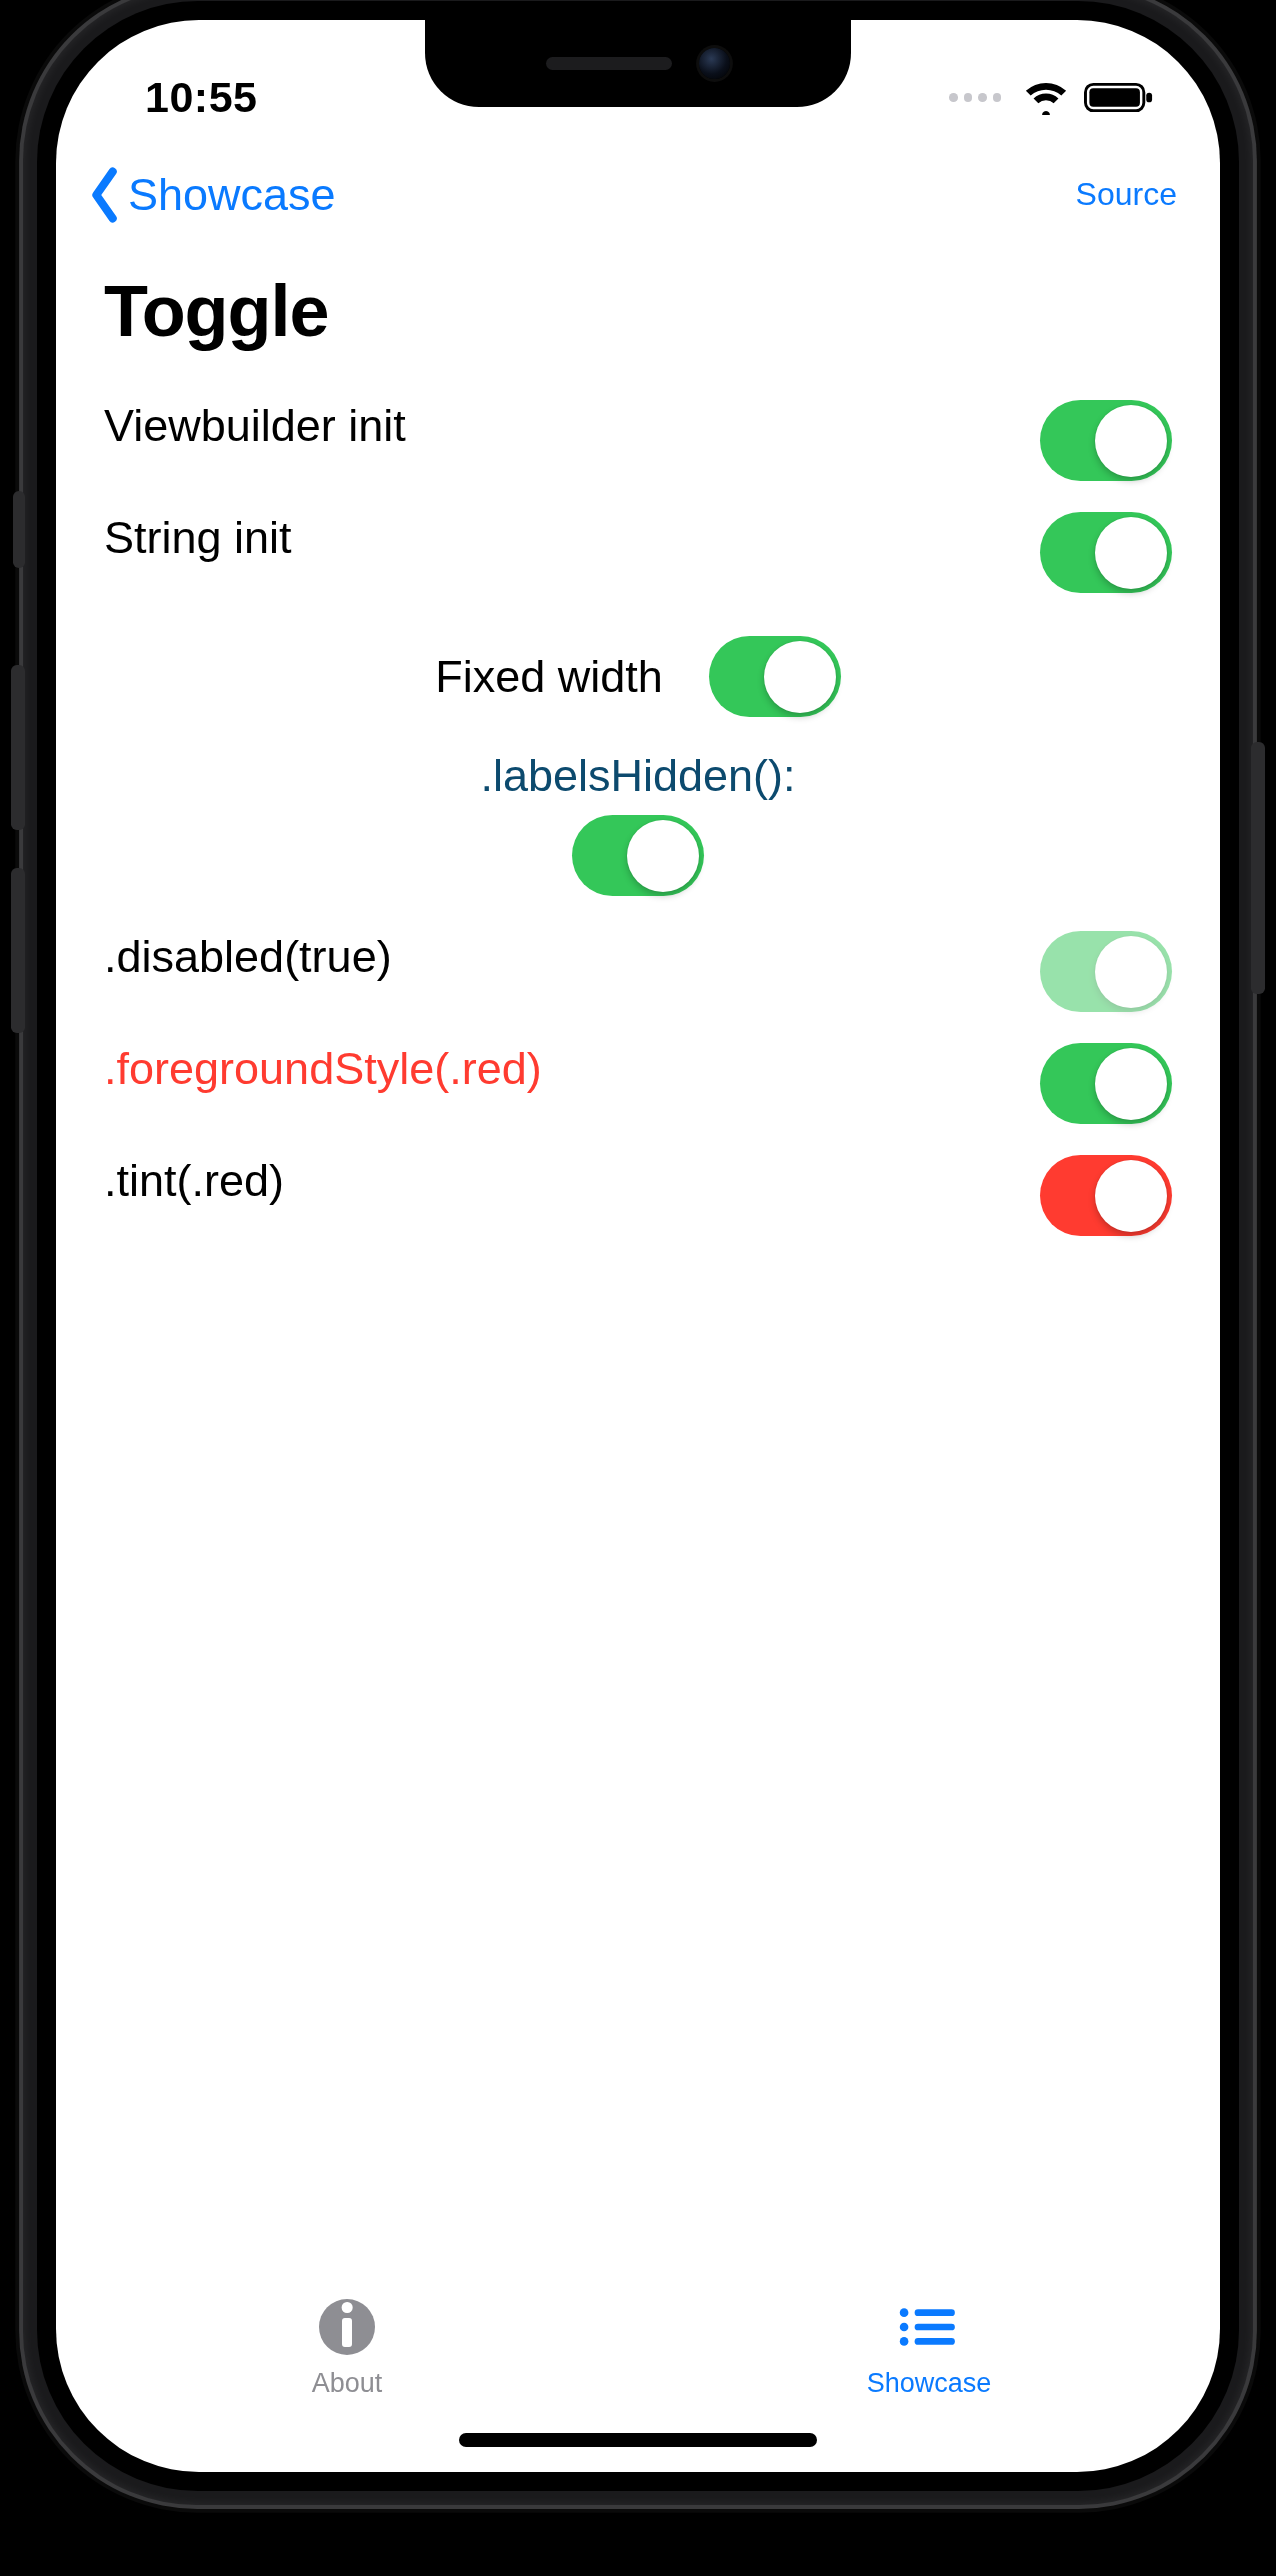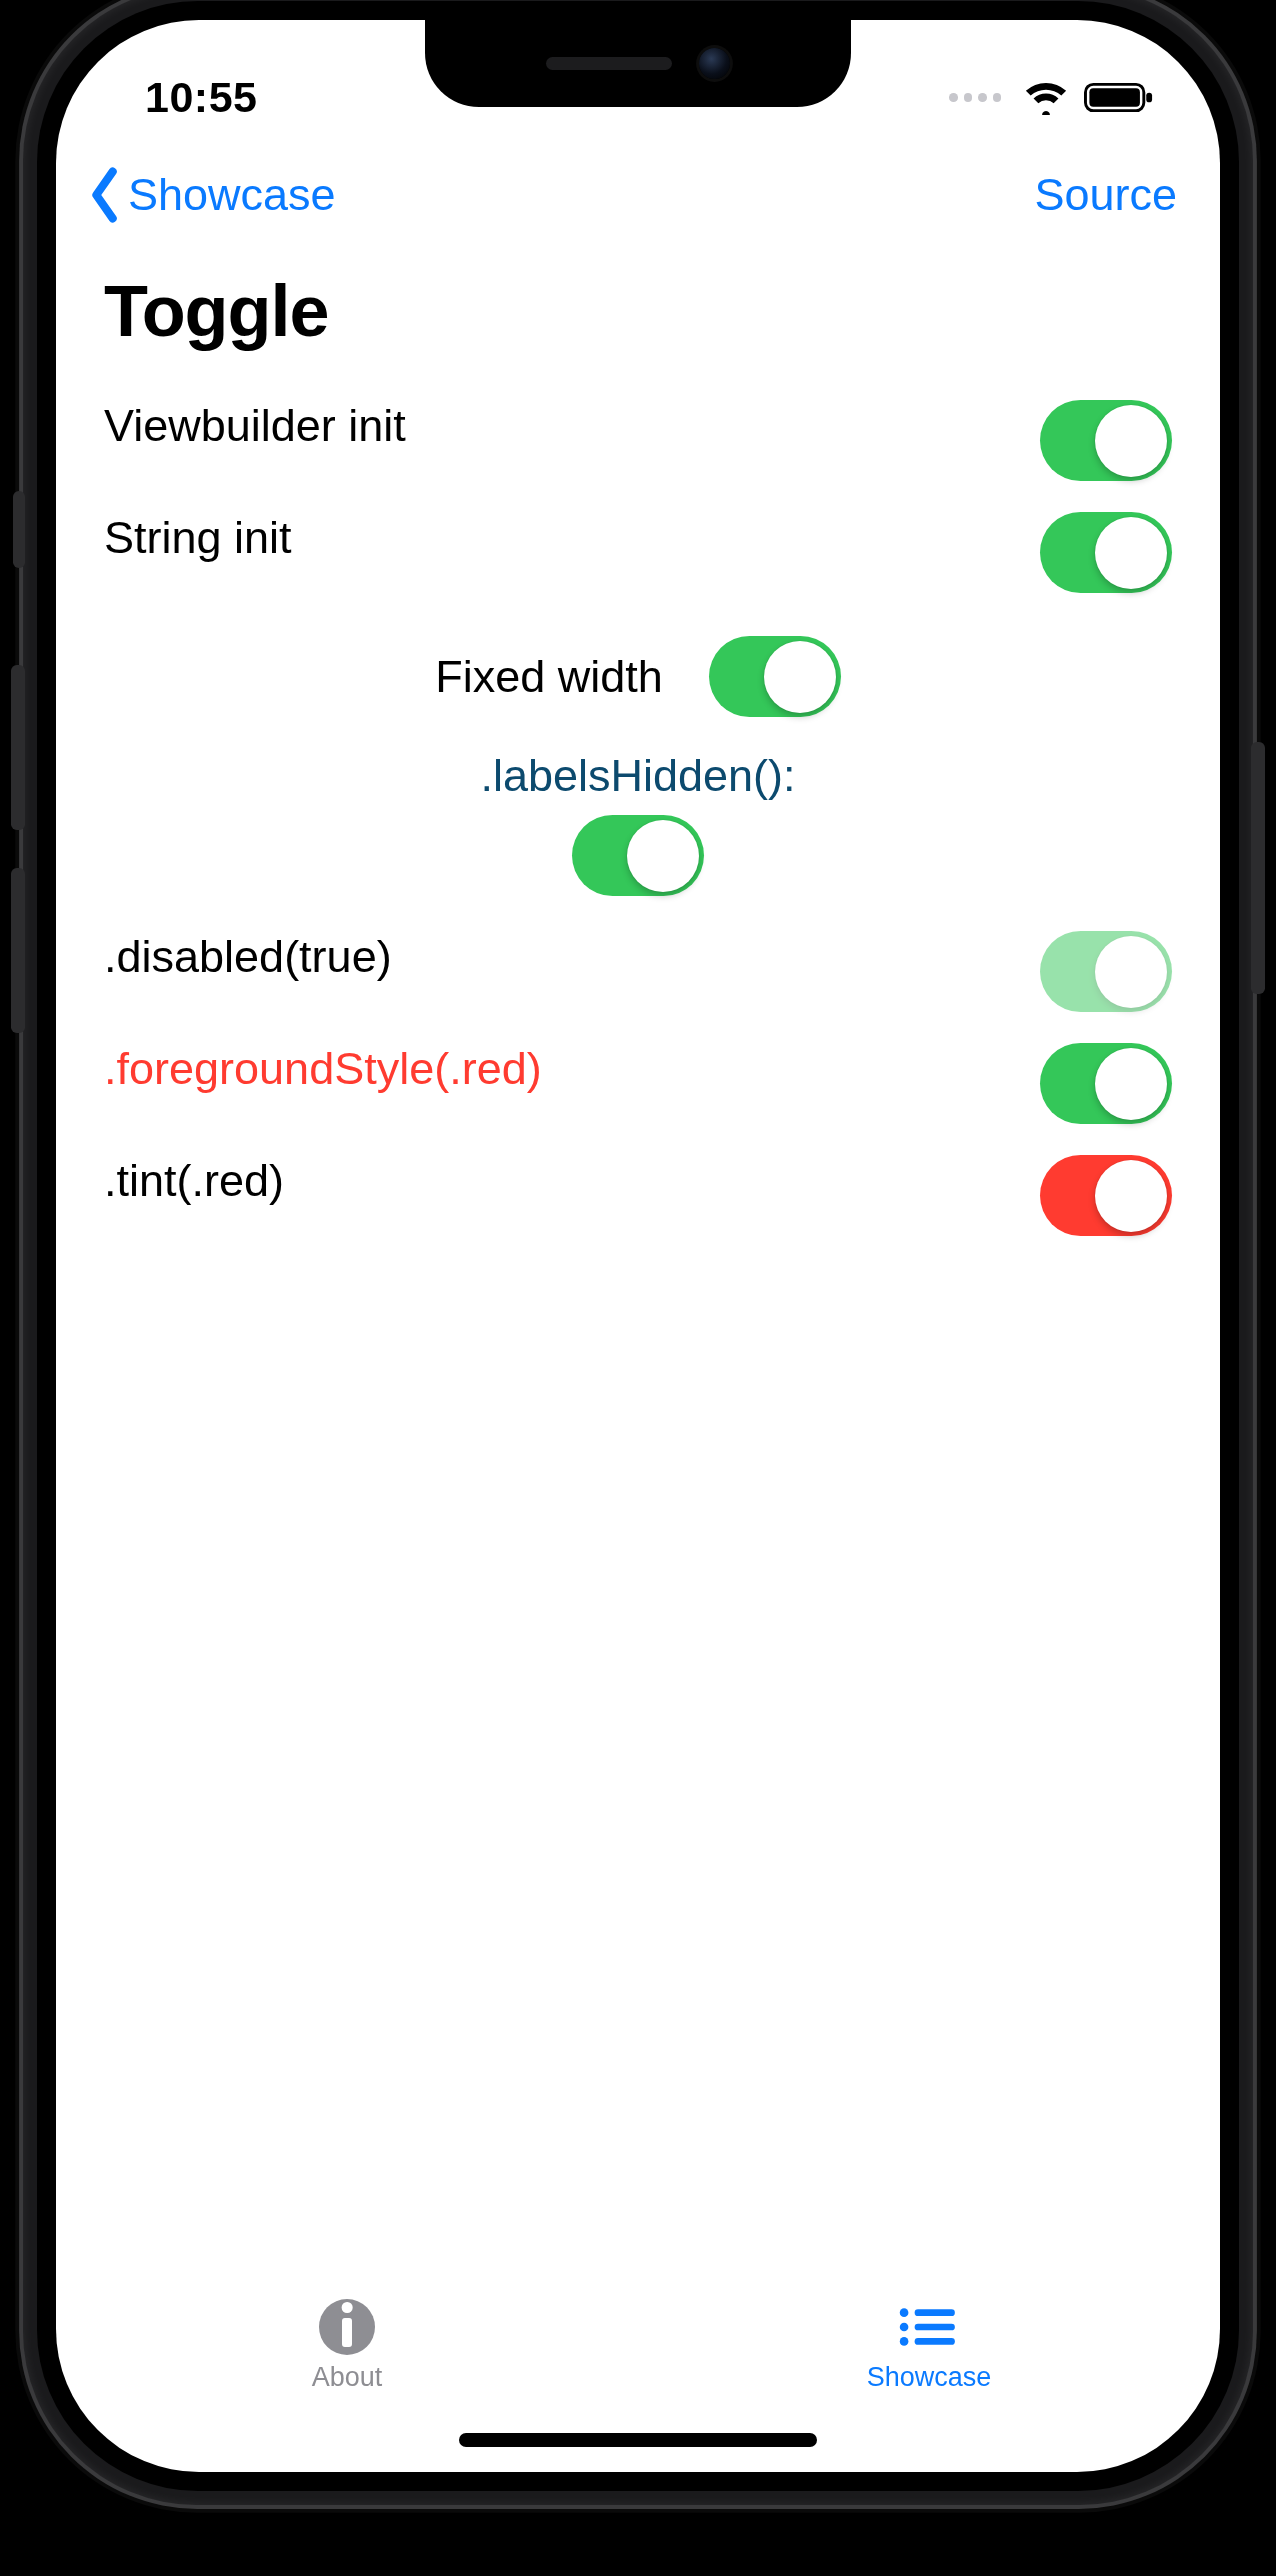--- a/index.html
+++ b/index.html
@@ -85,21 +85,21 @@
     display: flex; align-items: center; justify-content: space-between;
     padding: 0 43px 0 27px;
   }
   .nav-back {
     display: flex; align-items: center; gap: 1.9px;
     color: #0a7aff; font-size: 45px; font-weight: 400;
     cursor: pointer;
   }
   .nav-back svg { width: 43px; height: 56px; }
   .nav-trailing {
-    color: #0a7aff; font-size: 45px; font-weight: 400; cursor: pointer;
+    color: #0a7aff; font-size: 32px; font-weight: 400; cursor: pointer;
   }
 
   
   .large-title {
     padding: 27px 48px 33px;
     font-size: 72px; font-weight: 700; letter-spacing: -1px; color: #000;
   }
 
   
   .content { flex: 1 1 auto; padding: 5.8px 48px 0; }
@@ -146,21 +146,21 @@
 
   
   .tab-bar {
     flex: 0 0 auto; height: 194px;
     border-top: 1px solid rgba(0,0,0,0.0);
     display: flex;
   }
   .tab {
     flex: 1 1 50%;
     display: flex; flex-direction: column; align-items: center; justify-content: flex-start;
-    gap: 6px; padding-top: 19.4px;
+    gap: 12px; padding-top: 19.4px;
     color: #8e8e93; cursor: pointer;
   }
   .tab.active { color: #0a7aff; }
   .tab .tab-icon { width: 70px; height: 58px; display: flex; align-items: center; justify-content: center; }
   .tab .tab-label { font-size: 27px; font-weight: 500; }
 
   
   .info-circle {
     width: 56px; height: 56px; border-radius: 50%; background: #8e8e93;
     display: flex; align-items: center; justify-content: center;

